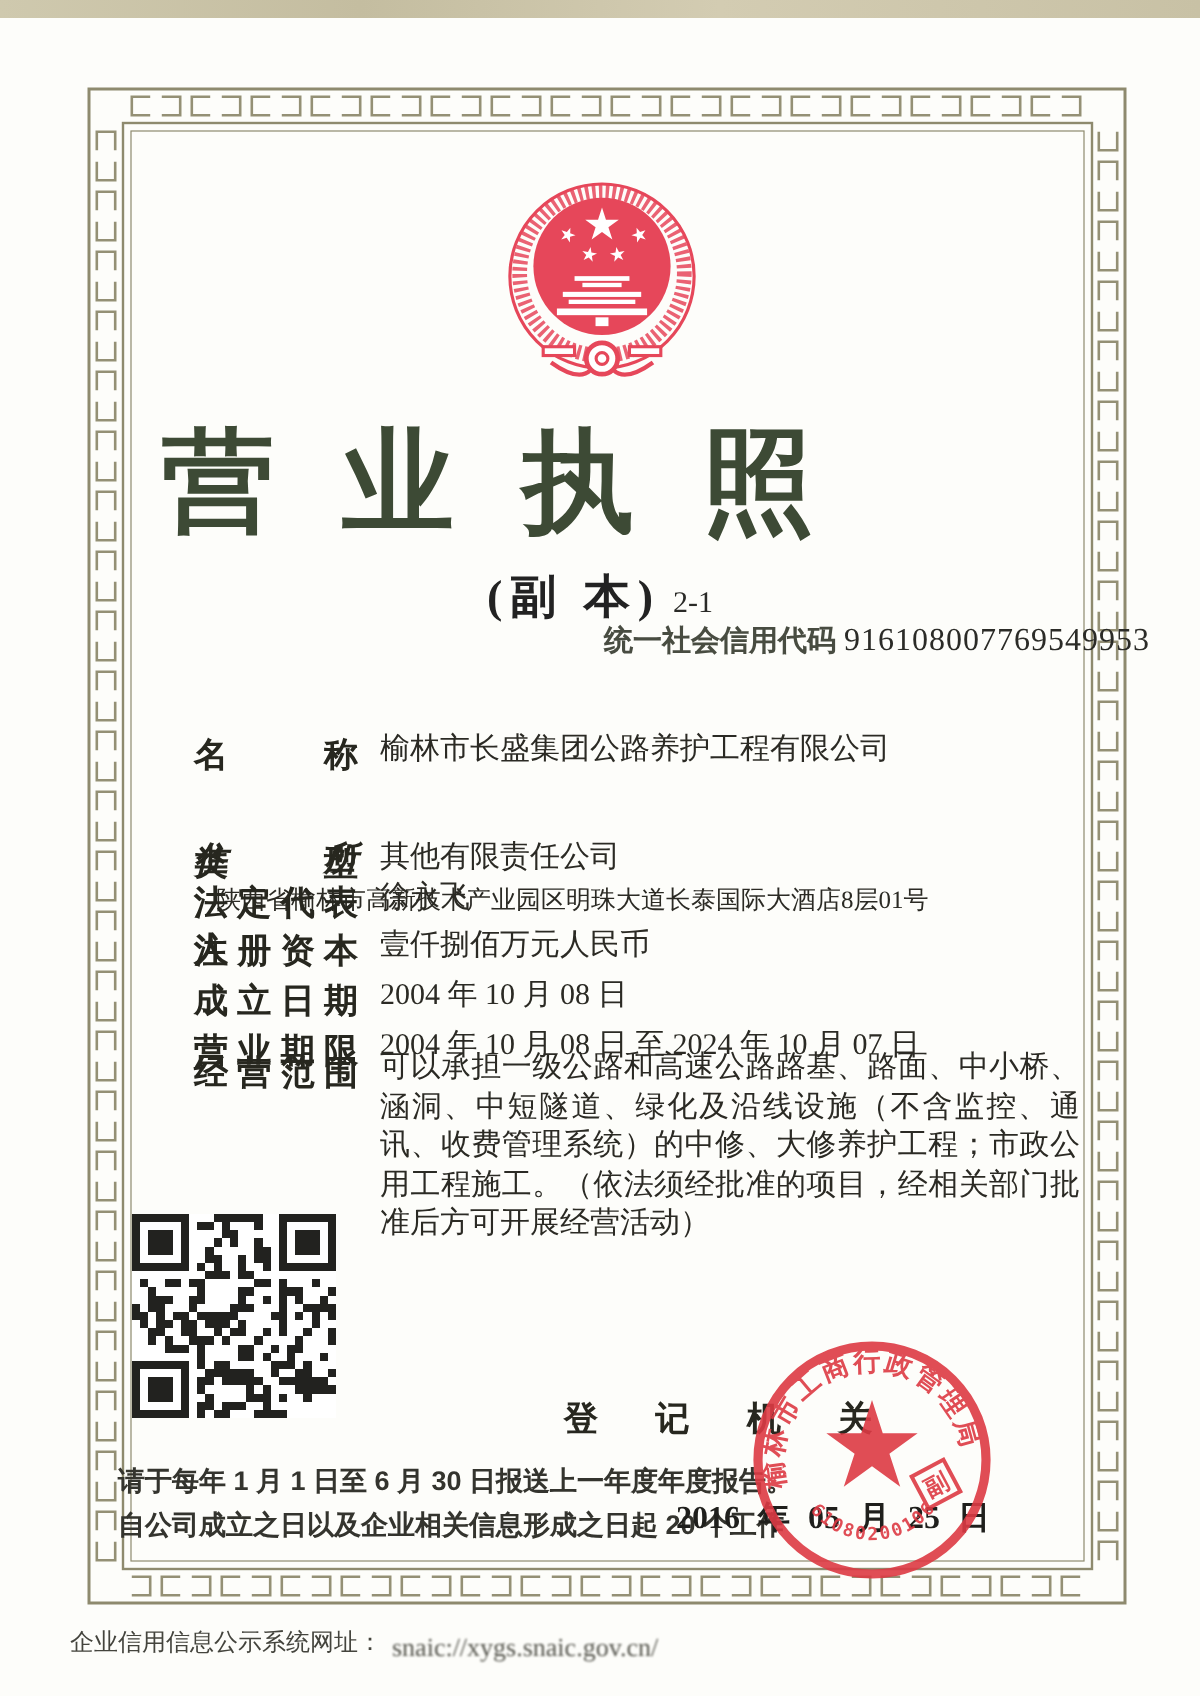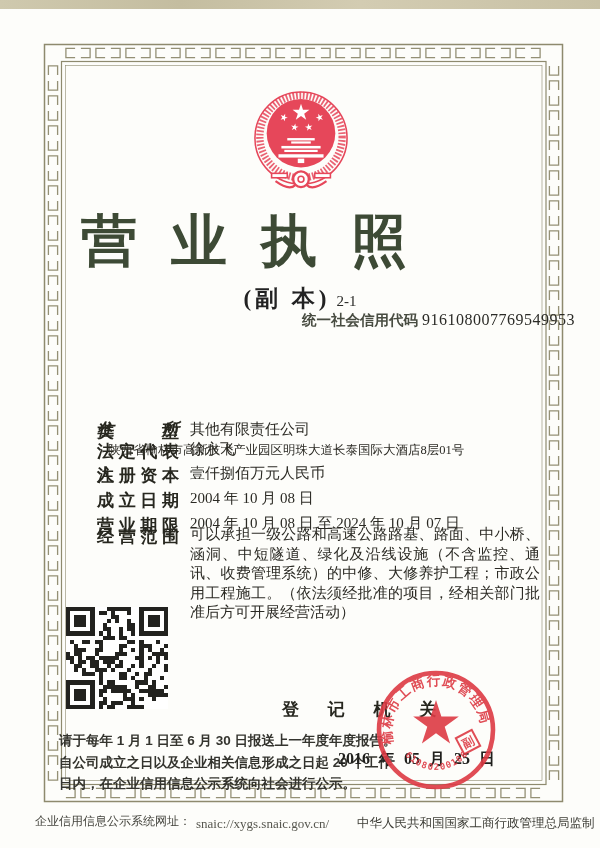--- a/index.html
+++ b/index.html
@@ -244,20 +244,23 @@
   <div class="doc-title">营业执照</div>
 
   <div class="subtitle">
     <span class="copy">(副  本)</span><span class="copynum">2-1</span>
   </div>
 
   <div class="credit-line">
     <span class="lab">统一社会信用代码</span><span class="val">916108007769549953</span>
   </div>
 
+  <div class="field-row r-name">
+    <span class="flabel">名称</span><span class="fvalue">榆林市长盛集团公路养护工程有限公司</span>
+  </div>
   <div class="field-row r-type">
     <span class="flabel">类型</span><span class="fvalue">其他有限责任公司</span>
   </div>
   <div class="field-row r-addr">
     <span class="flabel">住所</span><span class="fvalue">陕西省榆林市高新技术产业园区明珠大道长泰国际大酒店8层01号</span>
   </div>
   <div class="field-row r-cap">
     <span class="flabel">注册资本</span><span class="fvalue">壹仟捌佰万元人民币</span>
   </div>
   <div class="field-row r-legal">
@@ -473,21 +476,20 @@
       <rect x="0" y="72" width="28" height="28" fill="#22221f"></rect>
       <rect x="4" y="76" width="20" height="20" fill="#ffffff"></rect>
       <rect x="8" y="80" width="12" height="12" fill="#22221f"></rect>
     </svg>
 
   <div class="registrar">登 记 机 关</div>
 
   <div class="notice">
     <div>请于每年 1 月 1 日至 6 月 30 日报送上一年度年度报告。</div>
     <div>自公司成立之日以及企业相关信息形成之日起 20 个工作</div>
-    <div>日内，在企业信用信息公示系统向社会进行公示。</div>
   </div>
 
   <div class="issue-date">2016 年 05 月 25 日</div>
 
   <svg class="seal-svg" width="128" height="128" viewBox="0 0 128 128">
     <defs>
       <path id="sealTopArc" d="M 21.7 79.4 A 45 45 0 1 1 106.3 79.4" fill="none"></path>
       <path id="sealBotArc" d="M 31.2 86.9 A 40 40 0 0 0 96.8 86.9" fill="none"></path>
     </defs>
     <circle cx="64" cy="64" r="57" fill="none" stroke="#dd3a44" stroke-width="4.6"></circle>
@@ -500,15 +502,14 @@
     </text>
     <g transform="translate(96,76) rotate(-28)">
       <rect x="-9" y="-9" width="18" height="18" fill="none" stroke="#dd3a44" stroke-width="2"></rect>
       <text x="0" y="4.5" text-anchor="middle" font-size="12" font-weight="700" fill="#dd3a44" font-family="Liberation Sans, DejaVu Sans, sans-serif">副</text>
     </g>
   </svg>
 
   <div class="footer-left">
     <span>企业信用信息公示系统网址：</span><span class="url">snaic://xygs.snaic.gov.cn/</span>
   </div>
-  <div class="footer-right">中华人民共和国国家工商行政管理总局监制</div>
 
 </div>
 
 </body></html>

